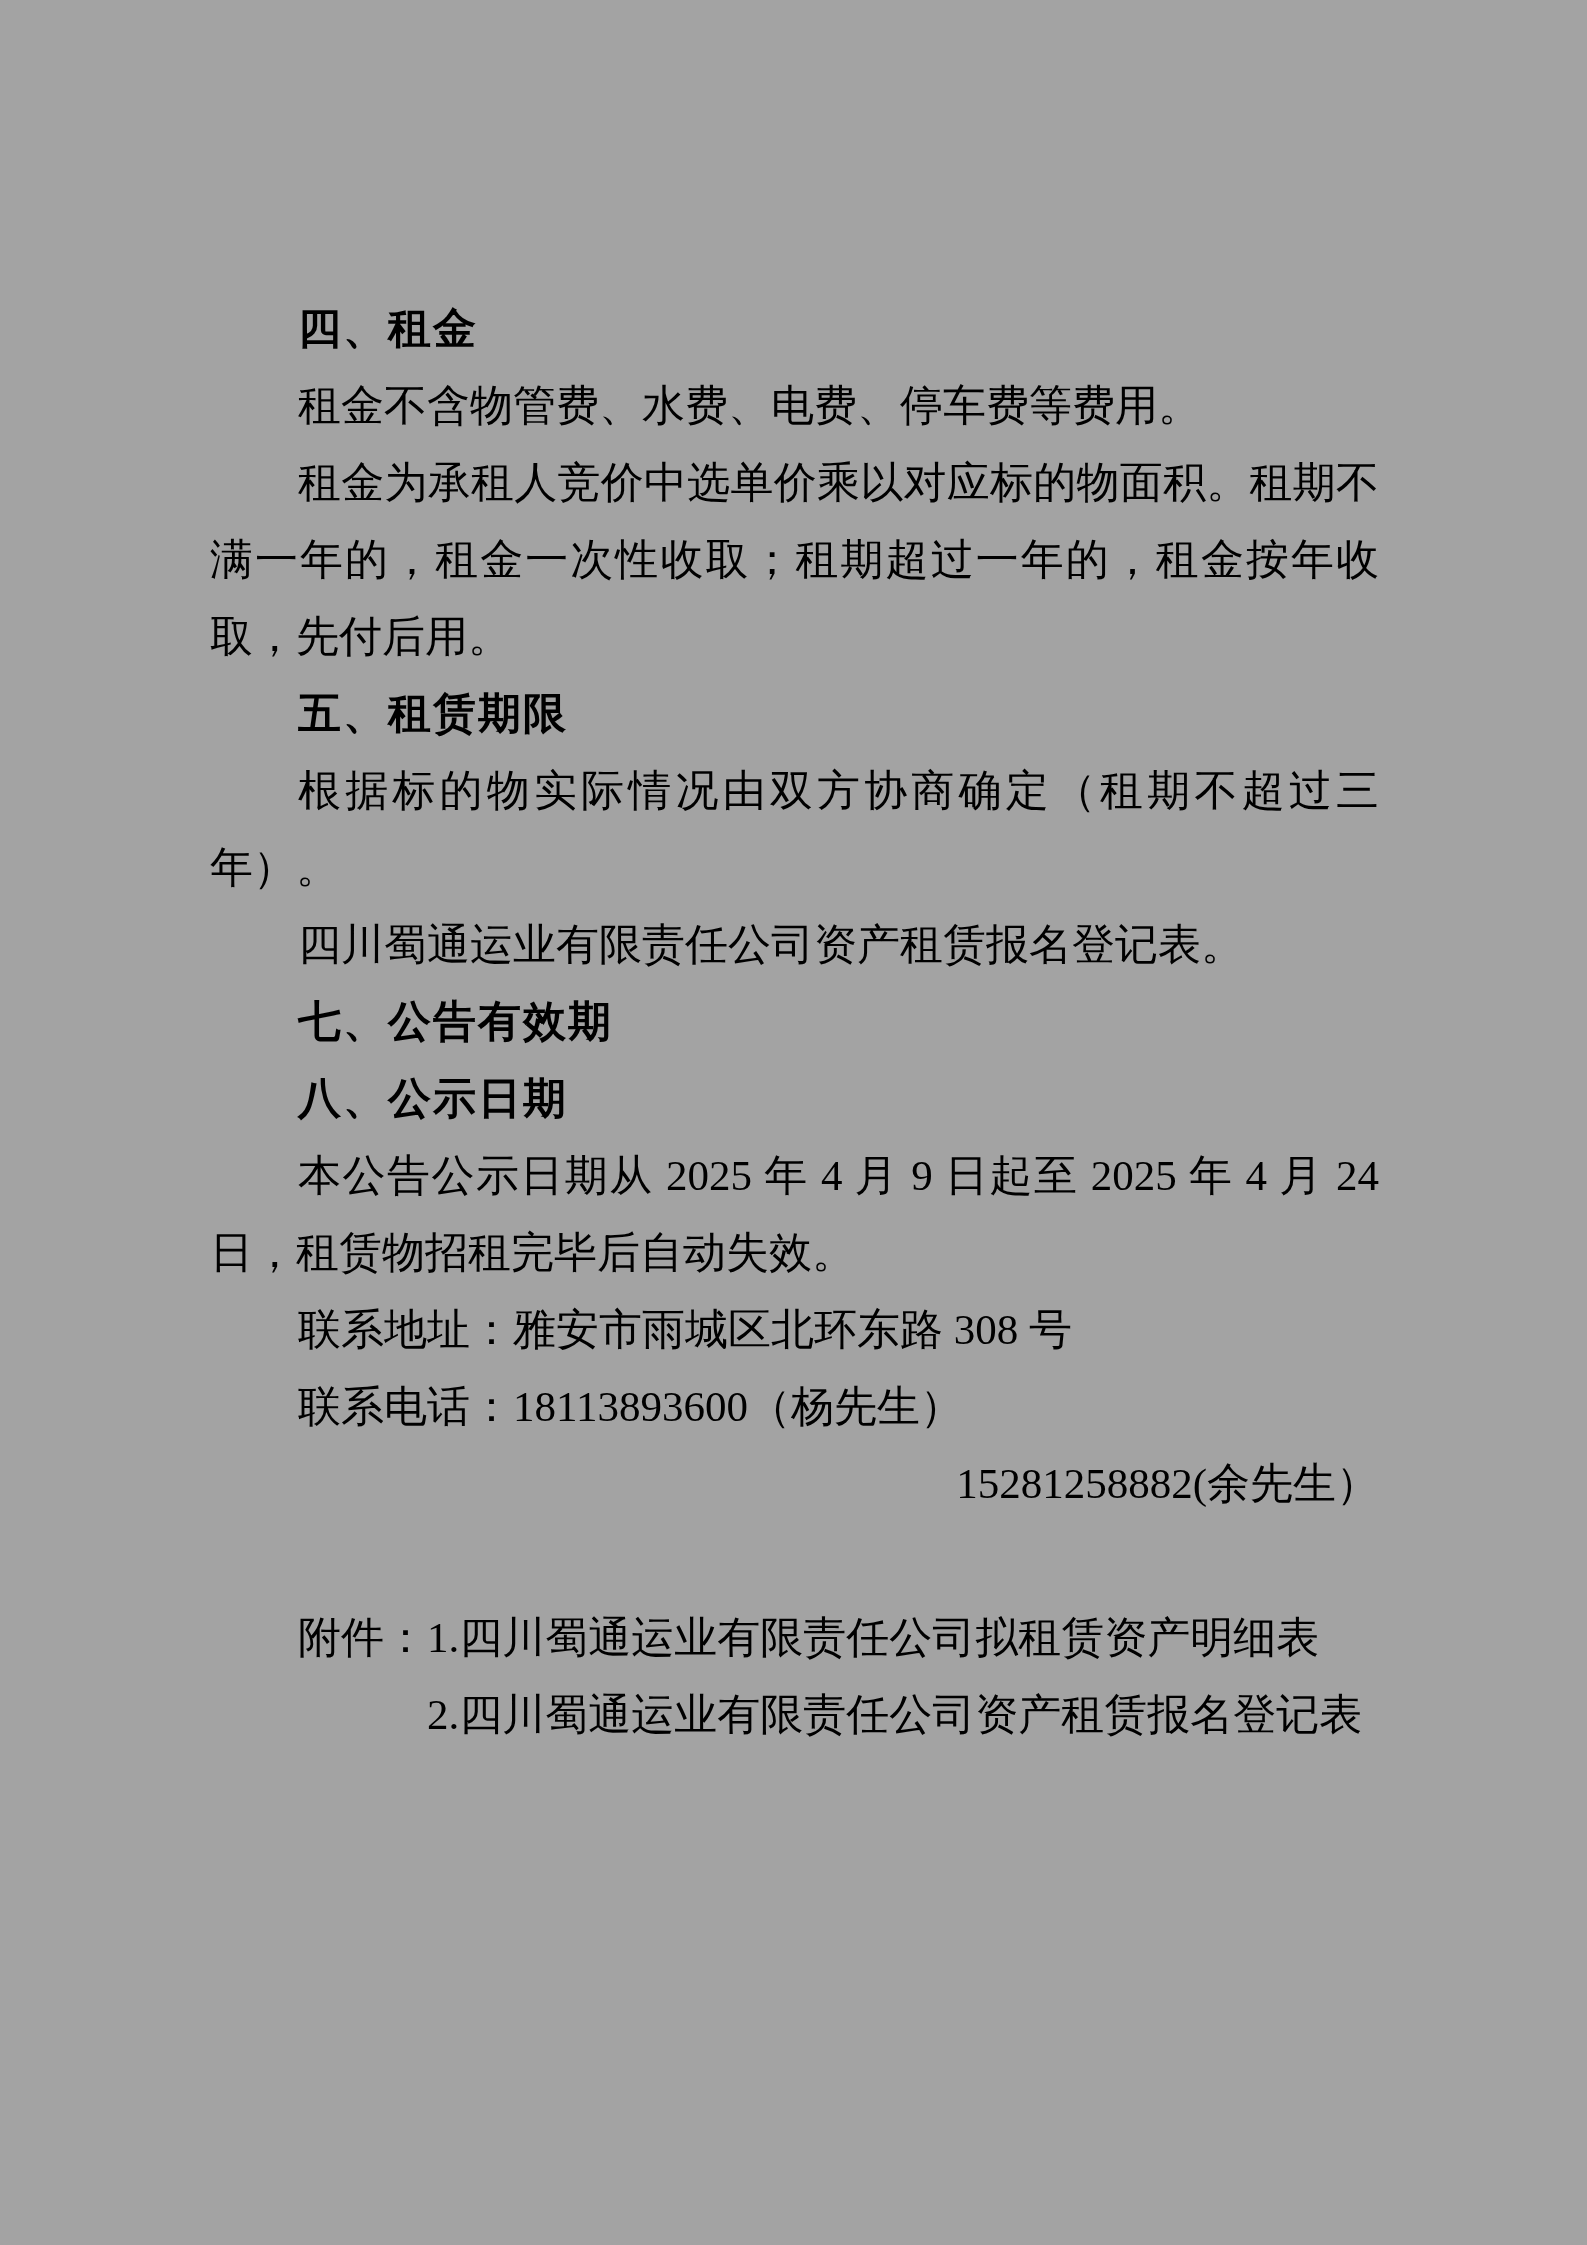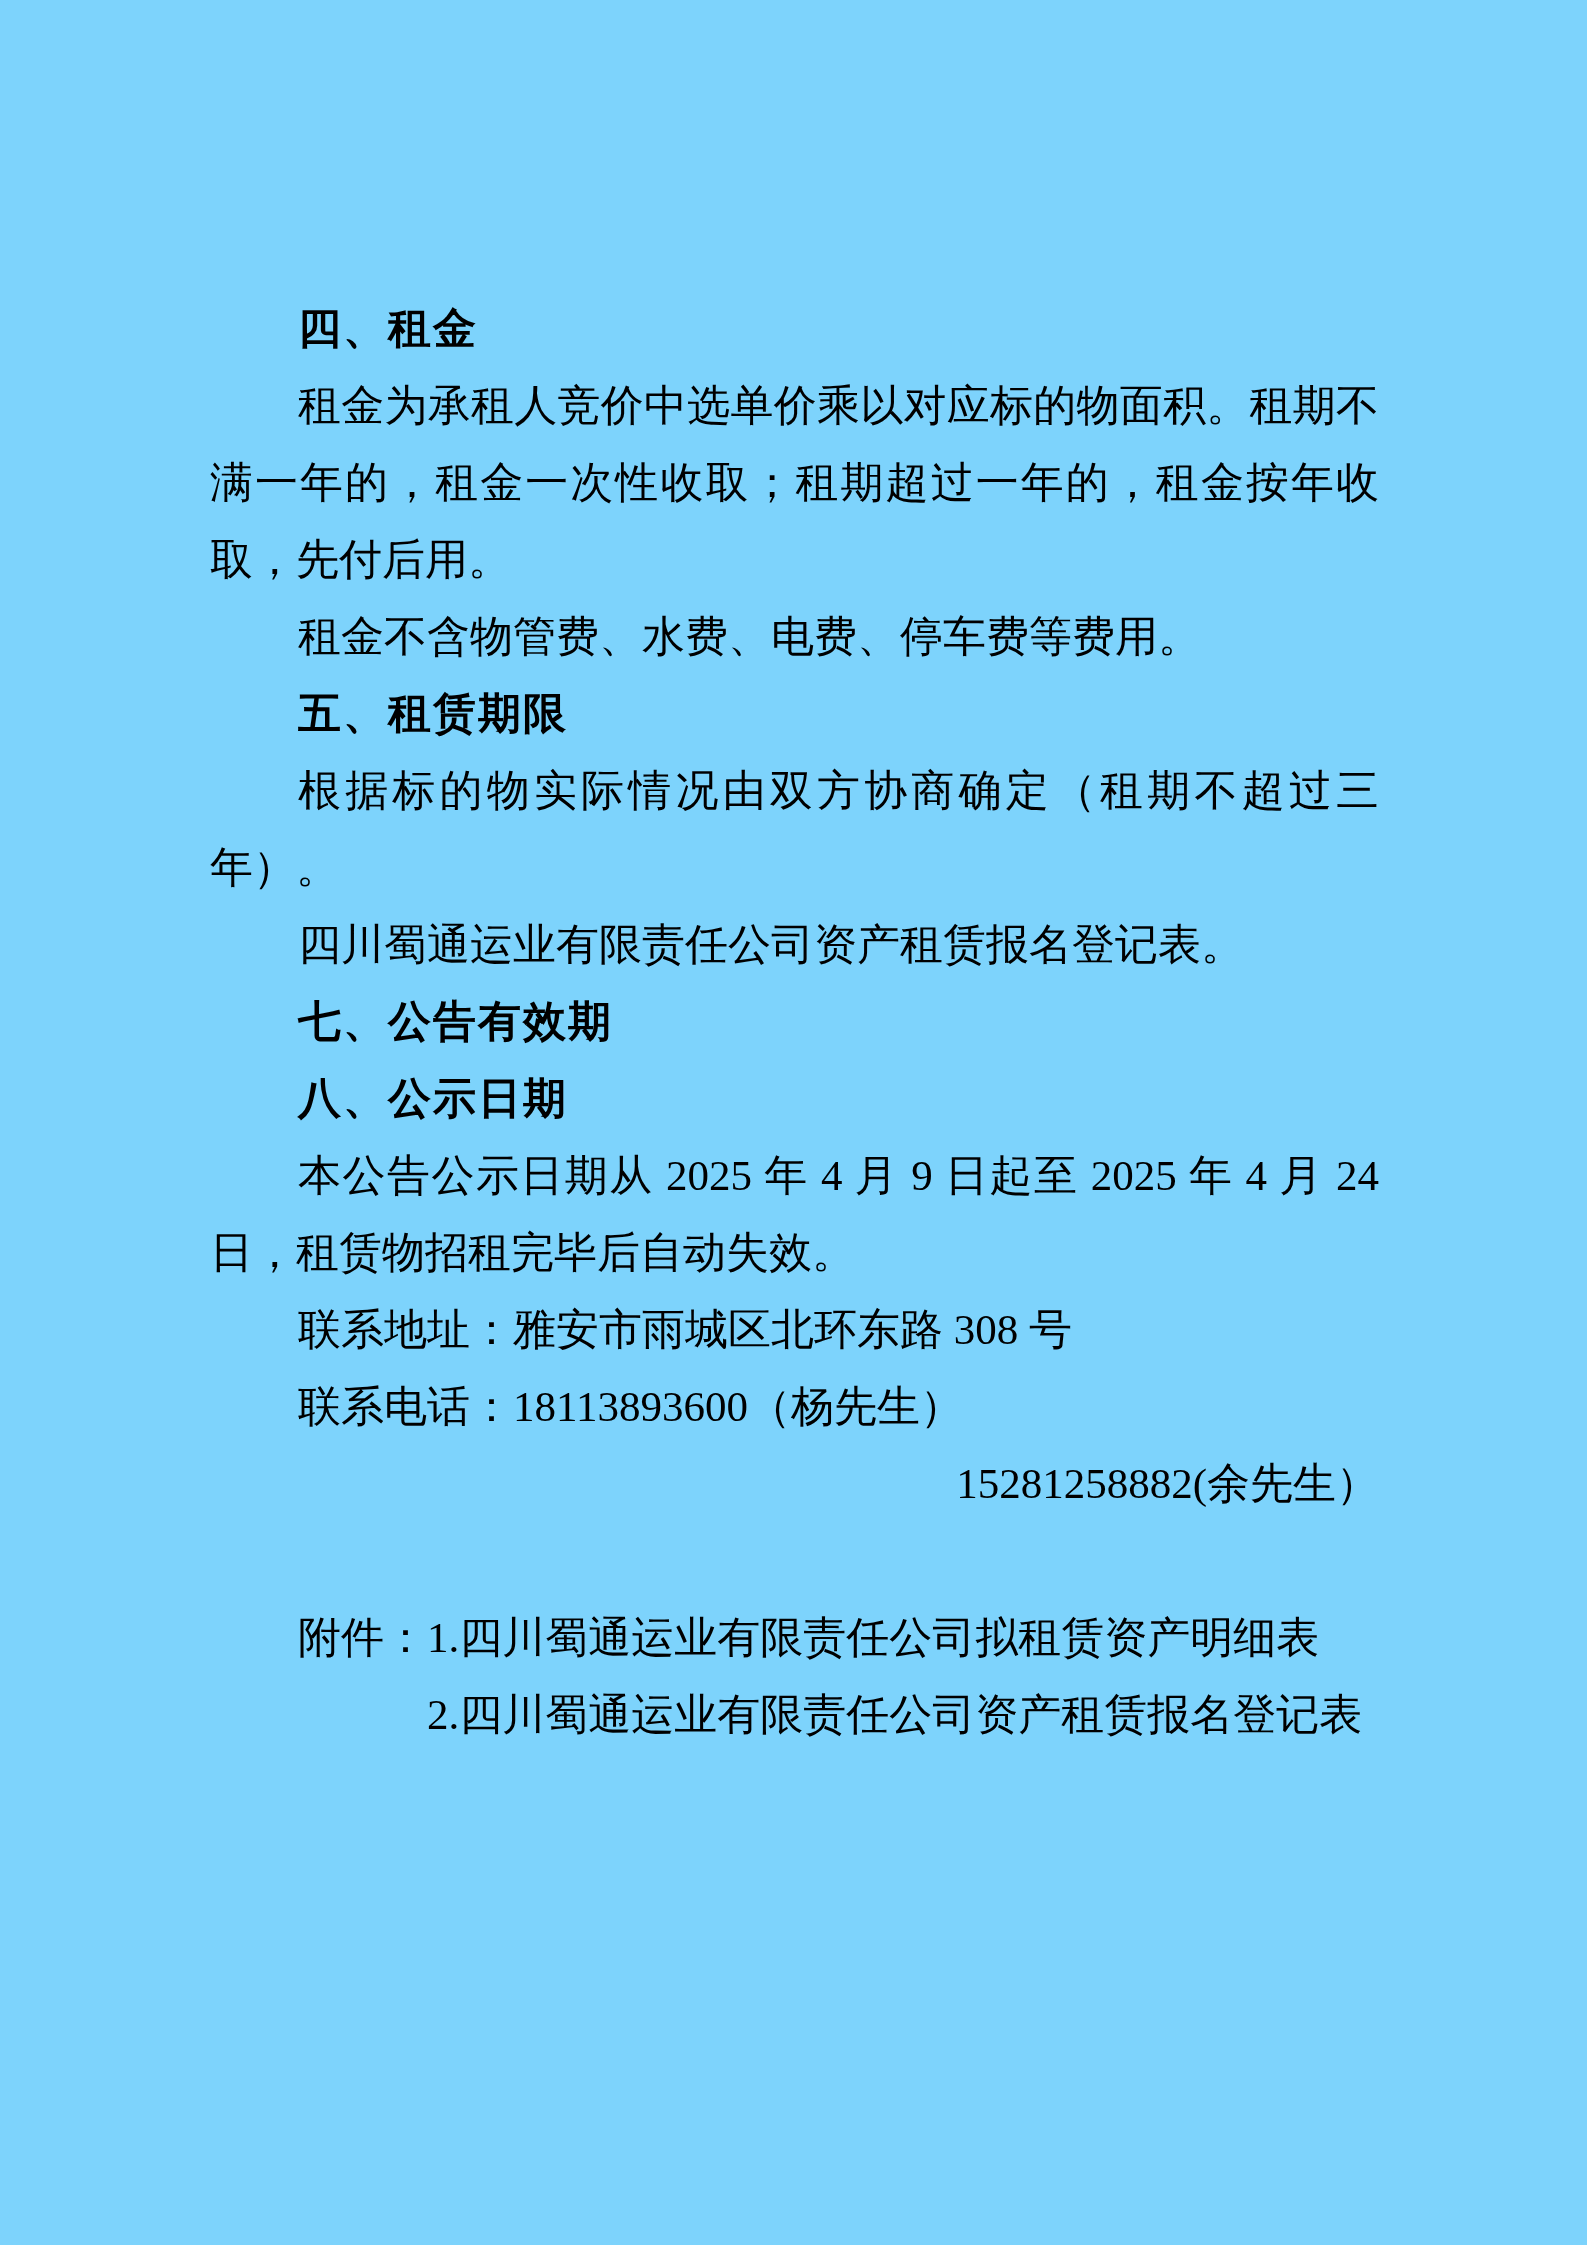--- a/index.html
+++ b/index.html
@@ -5,21 +5,21 @@
   html, body {
     margin: 0;
     padding: 0;
     background: #ffffff;
   }
   .page {
     position: relative;
     box-sizing: border-box;
     width: 1587px;
     height: 2245px;
-    background: #7dd3fc;
+    background: #a3a3a3;
     color: #000000;
     padding: 290px 208px 0 210px;
     font-family: "Liberation Serif", "DejaVu Serif", serif;
     font-size: 43px;
     line-height: 77px;
   }
   .heading {
     margin: 0;
     font-family: "Liberation Sans", "DejaVu Sans", sans-serif;
     font-weight: 700;
@@ -50,22 +50,22 @@
   .spacer-line {
     height: 77px;
   }
 </style>
 </head>
 <body>
 
 <div class="page">
 
   <h2 class="heading">四、租金</h2>
+  <p class="para">租金不含物管费、水费、电费、停车费等费用。</p>
   <p class="para">租金为承租人竞价中选单价乘以对应标的物面积。租期不满一年的，租金一次性收取；租期超过一年的，租金按年收取，先付后用。</p>
-  <p class="para">租金不含物管费、水费、电费、停车费等费用。</p>
 
   <h2 class="heading">五、租赁期限</h2>
   <p class="para">根据标的物实际情况由双方协商确定（租期不超过三年）。</p>
 
   <p class="para">四川蜀通运业有限责任公司资产租赁报名登记表。</p>
 
   <h2 class="heading">七、公告有效期</h2>
 
   <h2 class="heading">八、公示日期</h2>
   <p class="para">本公告公示日期从 2025 年 4 月 9 日起至 2025 年 4 月 24 日，租赁物招租完毕后自动失效。</p>

